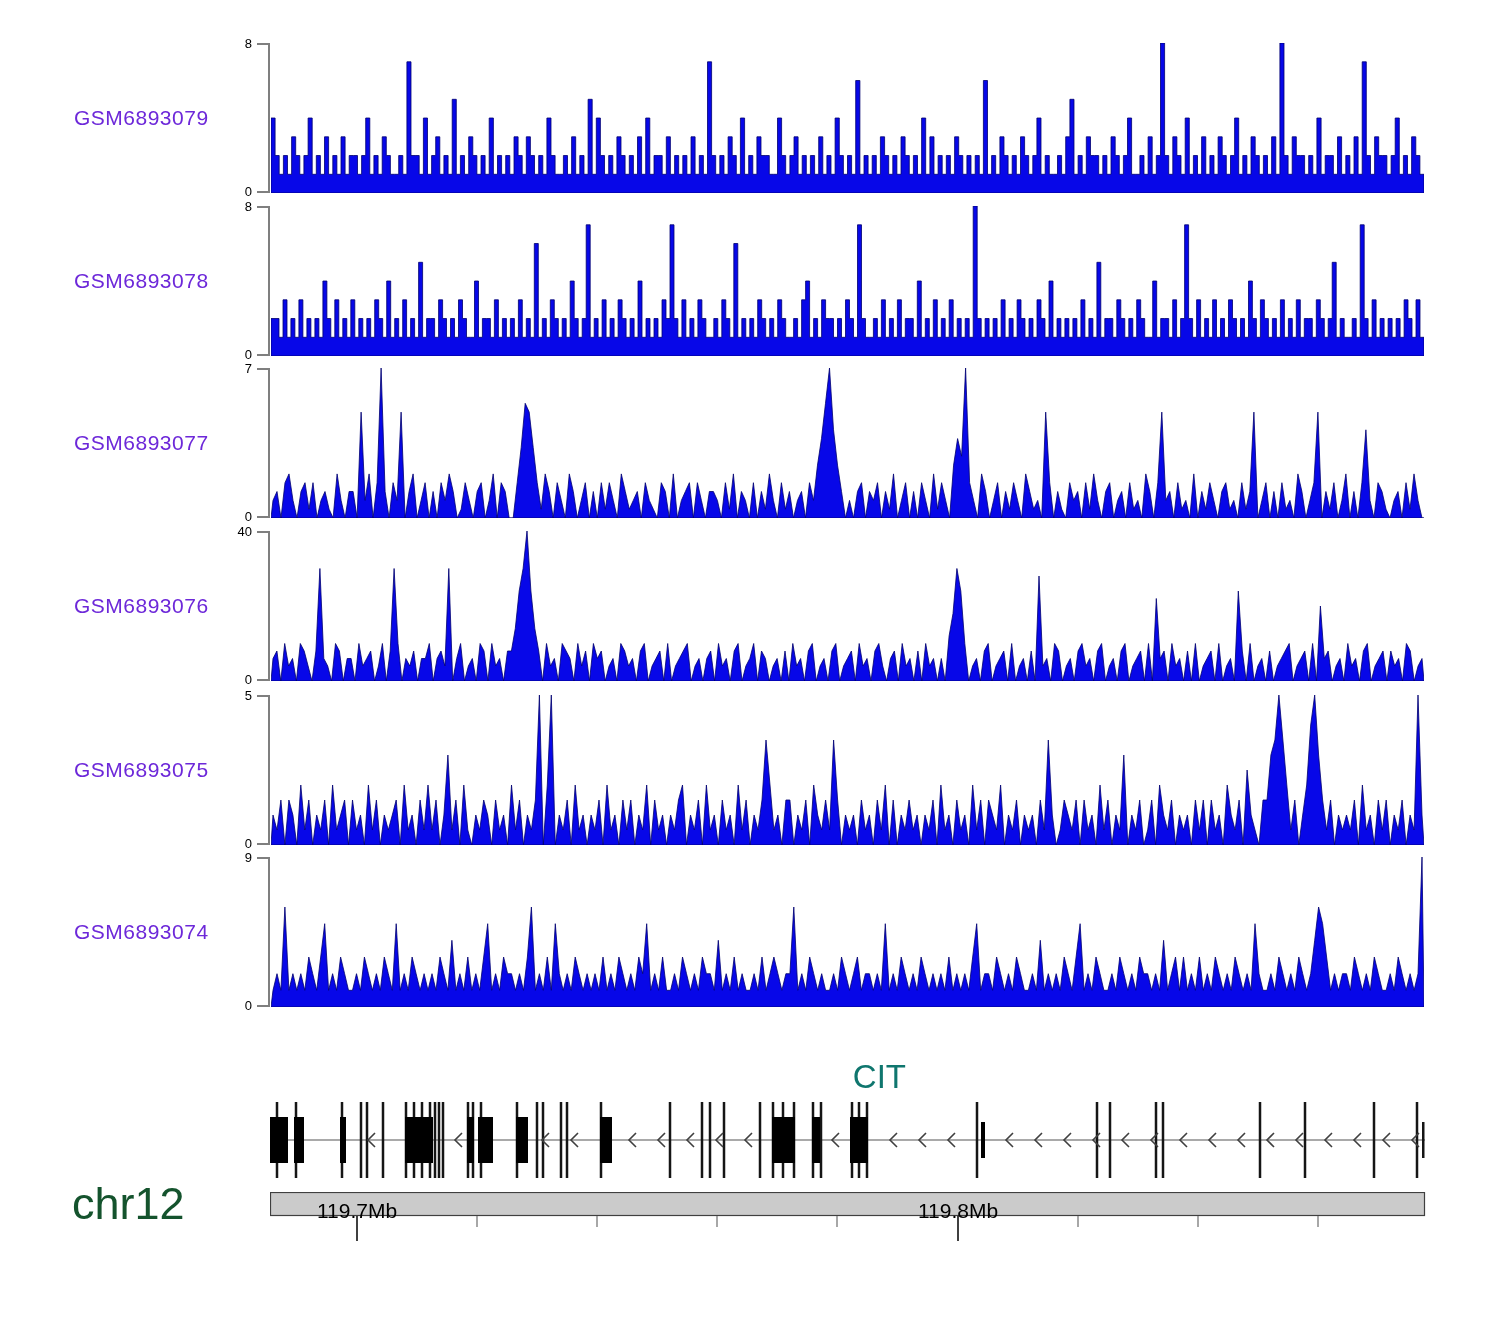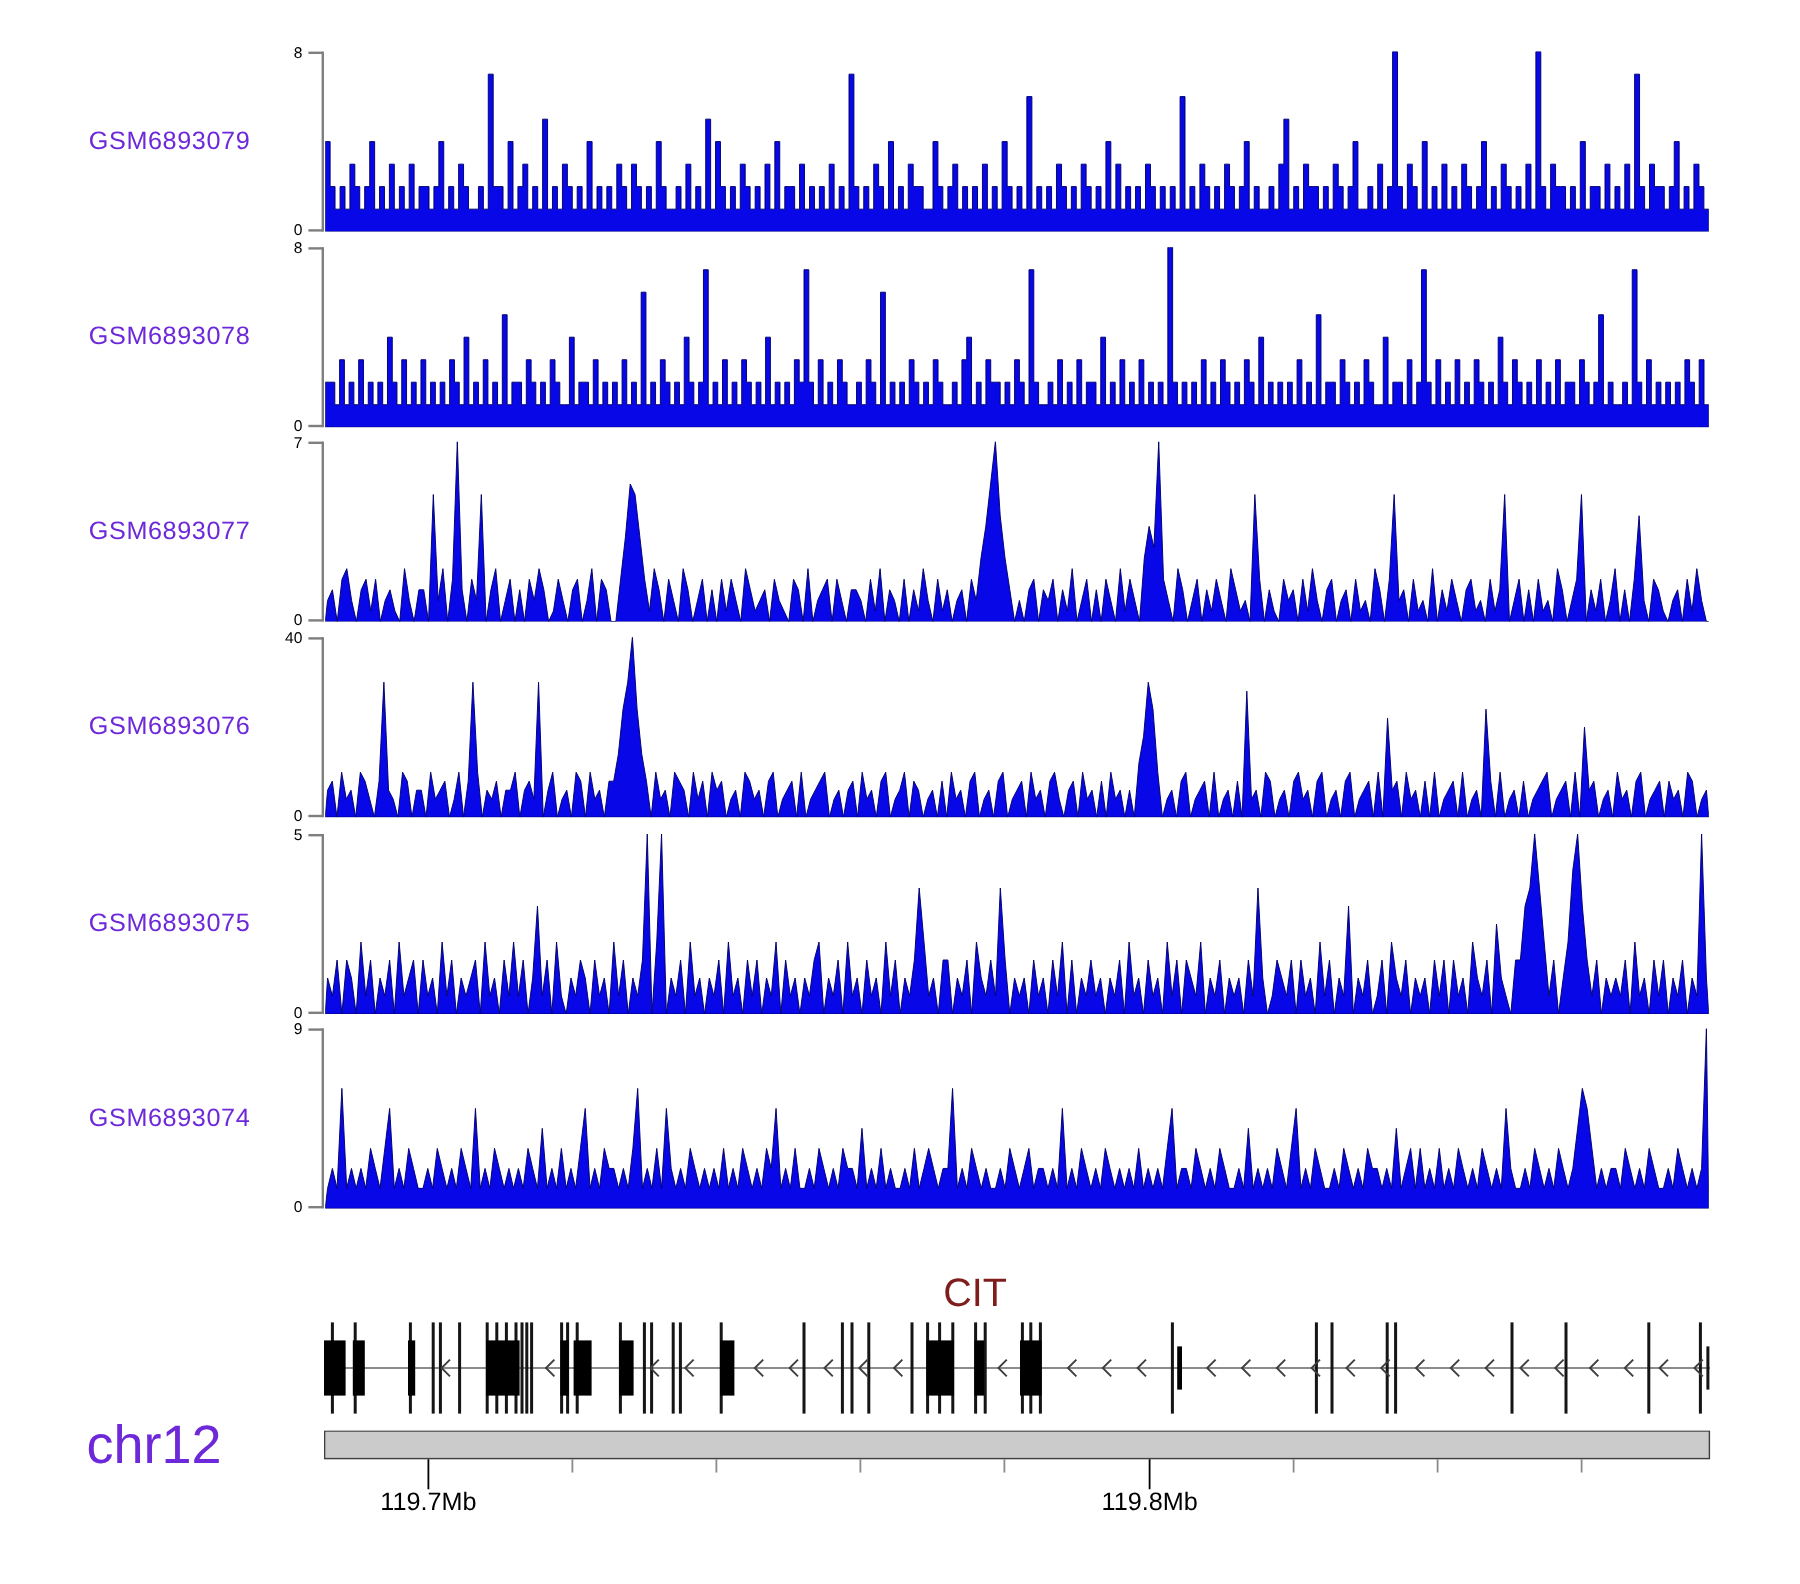--- a/index.html
+++ b/index.html
@@ -18,28 +18,28 @@
   .ytick.top{top:0;}
   .ytick.bottom{bottom:0;}
   .ylab{
     position:absolute;left:220px;width:32px;text-align:right;
     font-size:13px;line-height:14px;color:#000;
   }
   .ylab.max{top:-6px;}
   .ylab.min{bottom:-6px;}
   .signal{position:absolute;left:271px;top:0;width:1153px;height:150px;}
   #cit-label{
-    position:absolute;left:786px;top:1058px;width:120px;text-align:left;
-    font-size:33px;color:#7f1d1d;
+    position:absolute;left:786px;top:1058px;width:120px;text-align:right;
+    font-size:33px;color:#0f766e;
   }
   #gene-svg{position:absolute;left:270px;top:1095px;width:1156px;height:95px;}
-  #chrom-label{position:absolute;left:72px;top:1178px;font-size:45px;color:#6d28d9;}
+  #chrom-label{position:absolute;left:72px;top:1178px;font-size:45px;color:#14532d;}
   #scale-svg{position:absolute;left:270px;top:1192px;width:1160px;height:56px;}
   .mb-label{
-    position:absolute;top:1240px;width:140px;text-align:center;
+    position:absolute;top:1199px;width:140px;text-align:center;
     font-size:21px;color:#000;
   }
 </style>
 </head>
 <body>
 
 <div class="track" style="top:43px;">
   <div class="track-label">GSM6893079</div>
   <div class="yaxis-line"></div>
   <div class="ytick top"></div>

